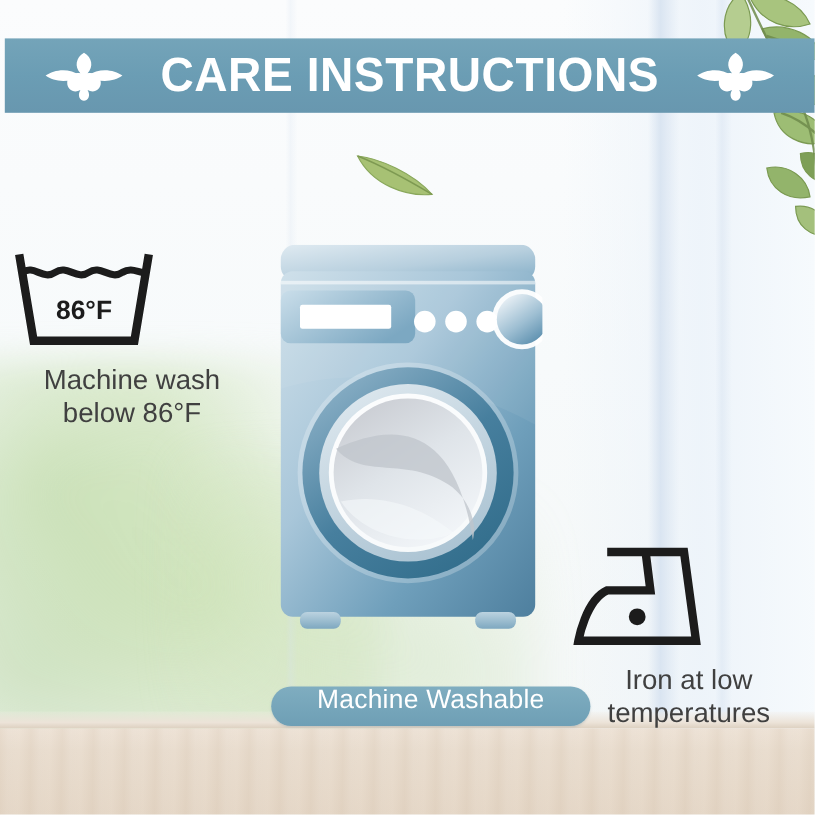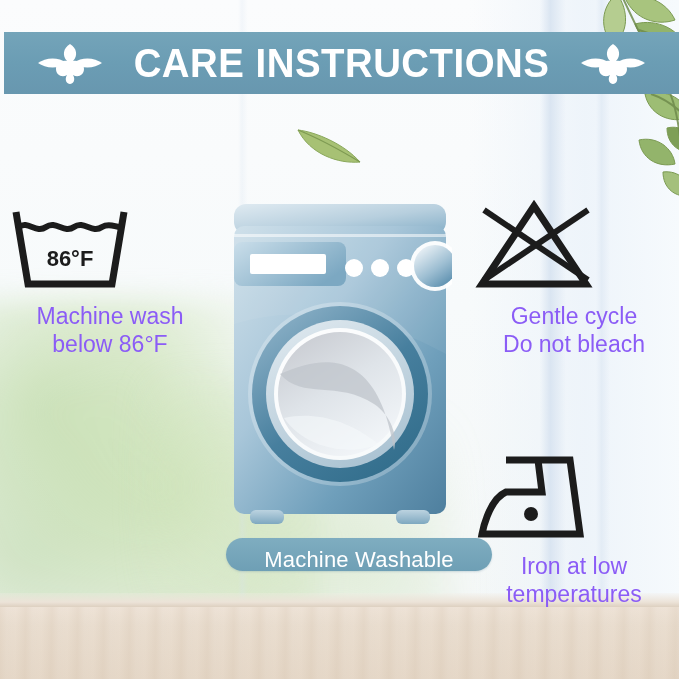--- a/index.html
+++ b/index.html
@@ -115,21 +115,21 @@
   }
   .flourish { width: 66px; height: 46px; flex: 0 0 auto; }
   .flourish svg { width: 100%; height: 100%; display: block; }
   .flourish.right svg { transform: scaleX(-1); }
 
   
   .cell { position: absolute; width: 208px; text-align: center; }
   .cell .sym { height: 112px; display: flex; align-items: center; }
   .cell .sym svg { display: block; }
   .cell .caption {
-    color: #8b5cf6;
+    color: #404040;
     font-size: 23px;
     line-height: 28px;
     white-space: pre-line;
   }
   #cell-wash   { left: 6px;   top: 190px; }
   #cell-bleach { left: 470px; top: 190px; }
   #cell-dry    { left: 6px;   top: 440px; }
   #cell-iron   { left: 470px; top: 440px; }
 
   .tub-temp {
@@ -140,27 +140,27 @@
   }
 
   
   .machine { position: absolute; left: 228px; top: 204px; width: 224px; height: 330px; }
   .machine svg { width: 100%; height: 100%; display: block; }
 
   
   .badge {
     position: absolute;
     left: 226px;
-    top: 538px;
+    top: 572px;
     width: 266px;
     height: 33px;
     border-radius: 17px;
     background: linear-gradient(180deg, #7fadc0 0%, #6e9fb5 100%);
     display: flex;
-    align-items: flex-end;
+    align-items: flex-start;
     justify-content: center;
     box-shadow: 0 1px 2px rgba(90,130,150,0.25);
   }
   .badge span {
     color: #ffffff;
     font-size: 22px;
     line-height: 1;
     letter-spacing: .2px;
     white-space: nowrap;
   }
@@ -320,31 +320,20 @@
       <svg width="128" height="100" viewBox="0 0 128 100">
         <path d="M10 16 L22 88 L106 88 L118 16" fill="none" stroke="#1c1c1c" stroke-width="7" stroke-linejoin="miter" stroke-linecap="butt"></path>
         <path d="M13 31 C22 24 30 38 40 31 C50 24 58 38 68 31 C78 24 86 38 96 31 C104 26 110 32 115 31" fill="none" stroke="#1c1c1c" stroke-width="6" stroke-linecap="round"></path>
         <text class="tub-temp" x="64" y="70" text-anchor="middle">86°F</text>
       </svg>
     </div>
     <div class="caption">Machine wash
 below 86°F</div>
   </div>
 
-  <div class="cell" id="cell-bleach">
-    <div class="sym">
-      <svg width="128" height="100" viewBox="0 0 128 100">
-        <path d="M64 10 L116 88 L12 88 Z" fill="none" stroke="#1c1c1c" stroke-width="7" stroke-linejoin="miter"></path>
-        <line x1="14" y1="14" x2="118" y2="84" stroke="#1c1c1c" stroke-width="6"></line>
-        <line x1="118" y1="14" x2="14" y2="84" stroke="#1c1c1c" stroke-width="6"></line>
-      </svg>
-    </div>
-    <div class="caption">Gentle cycle
-Do not bleach</div>
-  </div>
 
 
   <div class="cell" id="cell-iron">
     <div class="sym">
       <svg width="128" height="100" viewBox="0 0 128 100">
         <path d="M36 14 L100 14 L110 88 L12 88 C12 88 18 54 36 46 L72 46 L68 14" fill="none" stroke="#1c1c1c" stroke-width="7" stroke-linejoin="miter" stroke-linecap="butt"></path>
         <circle cx="61" cy="68" r="7" fill="#1c1c1c"></circle>
       </svg>
     </div>
     <div class="caption">Iron at low

